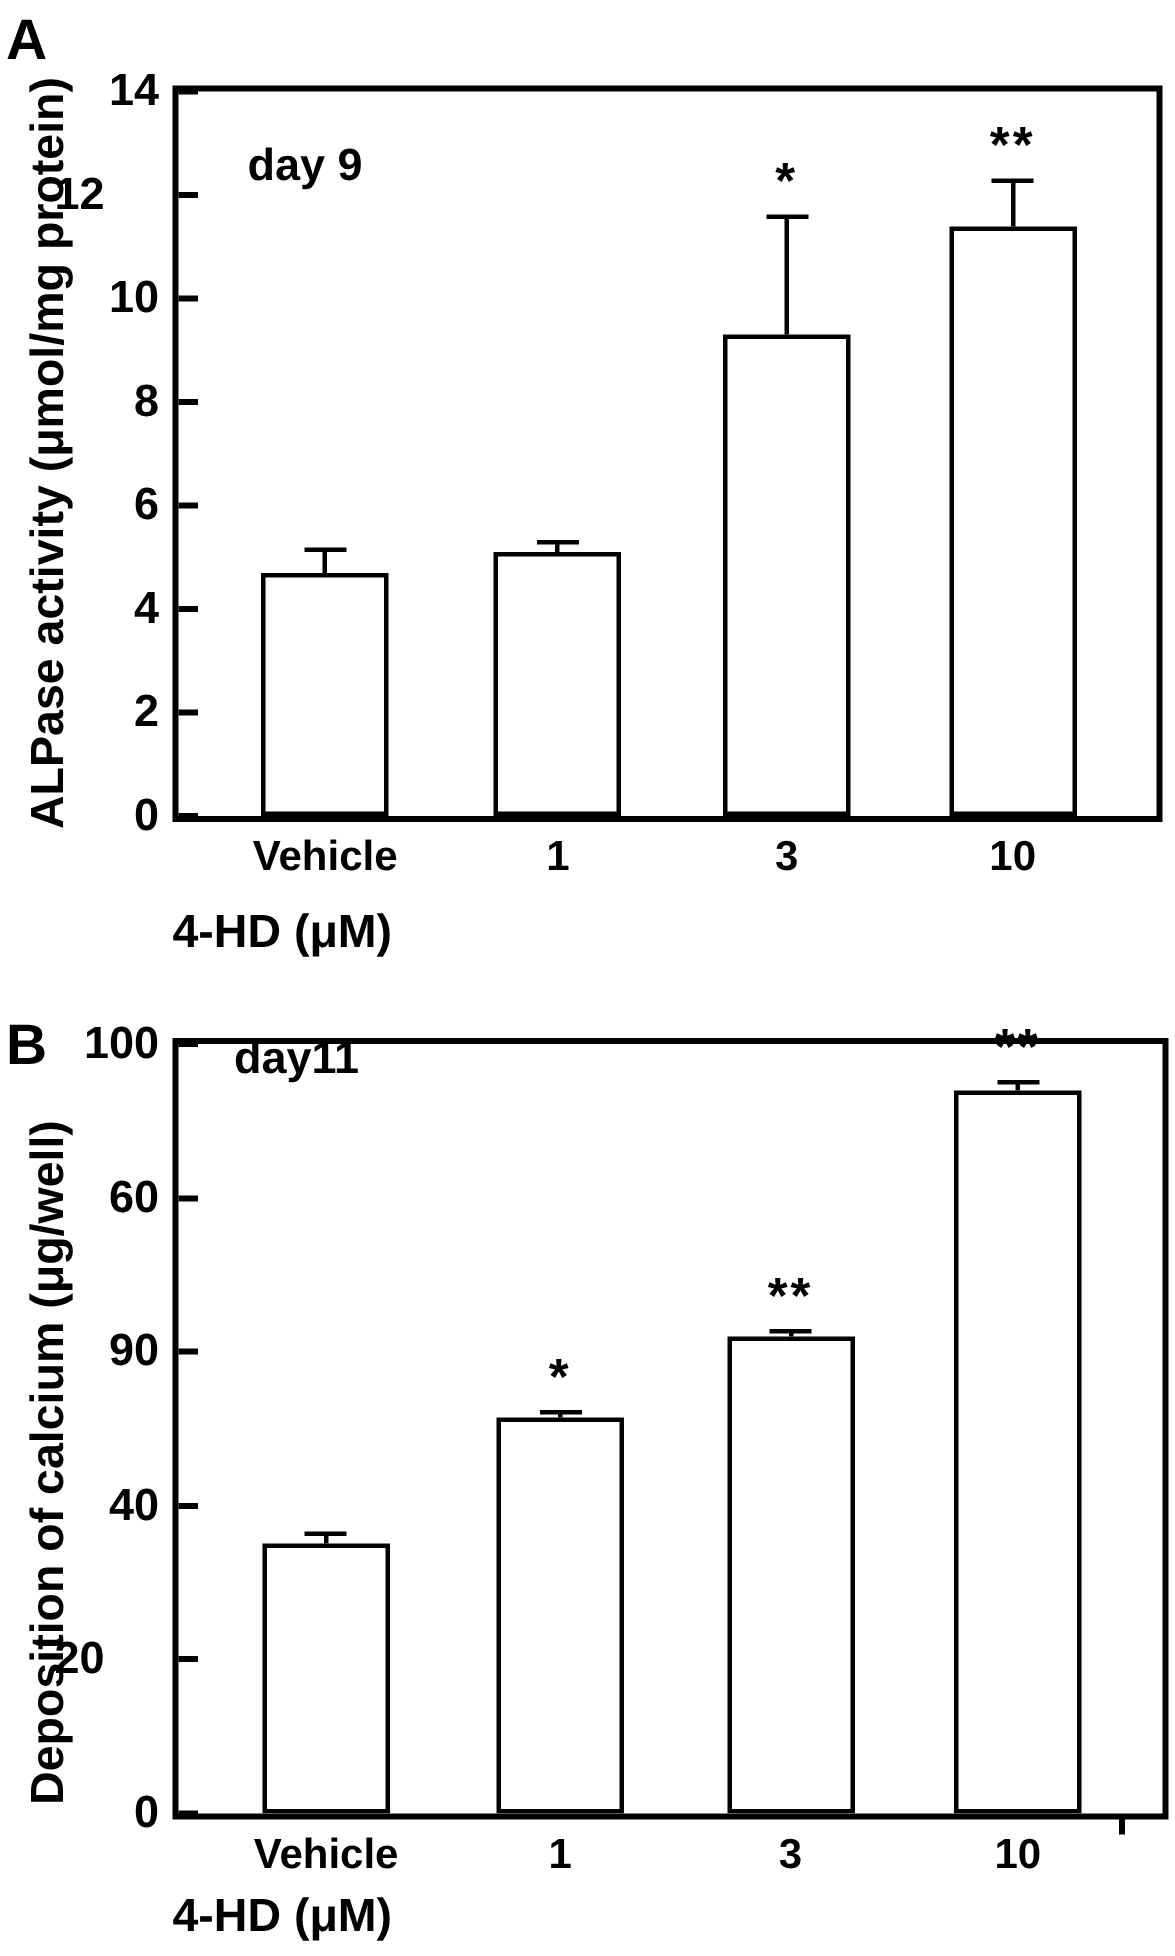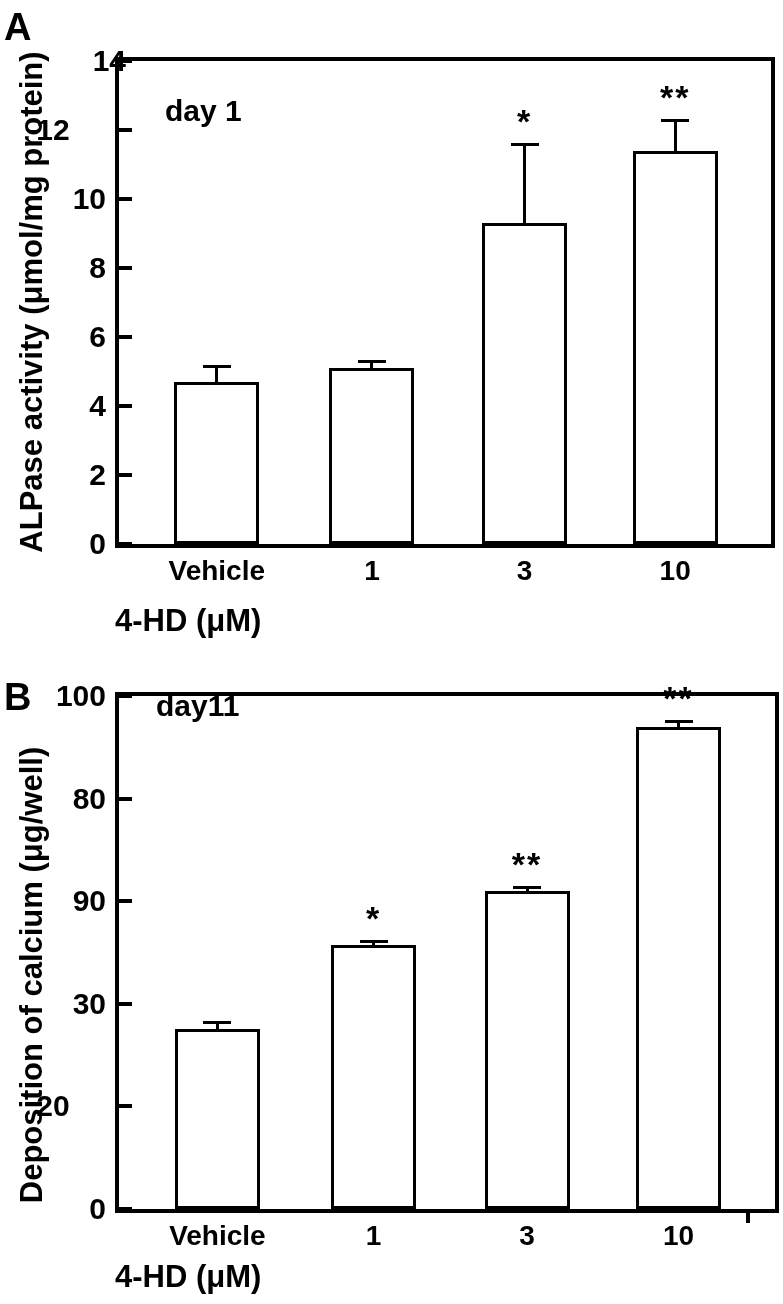--- a/index.html
+++ b/index.html
@@ -36,21 +36,21 @@
   .xtitle-b{left:115px;top:1260px;width:664px;}
 </style>
 </head>
 <body>
 
 <div id="canvas">
 
   <div class="abs panel-letter letter-a">A</div>
   <div class="abs y-axis-title ytitle-a">ALPase activity (μmol/mg protein)</div>
   <div class="abs frame frame-a" id="plot-a"></div>
-  <div class="abs day-label daylabel-a">day 1</div>
+  <div class="abs day-label daylabel-a">day 9</div>
   <div class="abs x-axis-title xtitle-a">4-HD (μM)</div>
 
   <div class="abs panel-letter letter-b">B</div>
   <div class="abs y-axis-title ytitle-b">Deposition of calcium (μg/well)</div>
   <div class="abs frame frame-b" id="plot-b"></div>
   <div class="abs day-label daylabel-b">day11</div>
   <div class="abs x-axis-title xtitle-b">4-HD (μM)</div>
 
 <div class="abs ytick-mark" style="left: 119px; top: 542px; width: 13px; height: 4px;"></div>
     <div class="abs ytick-label" style="left: 0px; top: 528px; width: 106px;">0</div>
@@ -60,21 +60,21 @@
     <div class="abs ytick-label" style="left: 0px; top: 390px; width: 106px;">4</div>
     <div class="abs ytick-mark" style="left: 119px; top: 335px; width: 13px; height: 4px;"></div>
     <div class="abs ytick-label" style="left: 0px; top: 321px; width: 106px;">6</div>
     <div class="abs ytick-mark" style="left: 119px; top: 266px; width: 13px; height: 4px;"></div>
     <div class="abs ytick-label" style="left: 0px; top: 252px; width: 106px;">8</div>
     <div class="abs ytick-mark" style="left: 119px; top: 197px; width: 13px; height: 4px;"></div>
     <div class="abs ytick-label" style="left: 0px; top: 183px; width: 106px;">10</div>
     <div class="abs ytick-mark" style="left: 119px; top: 128px; width: 13px; height: 4px;"></div>
     <div class="abs ytick-label" style="left: 0px; top: 114px; width: 106px; text-align: center;">12</div>
     <div class="abs ytick-mark" style="left: 119px; top: 59px; width: 13px; height: 4px;"></div>
-    <div class="abs ytick-label" style="left: 0px; top: 45px; width: 106px; padding-left: 20px;">14</div>
+    <div class="abs ytick-label" style="left: 0px; top: 45px; width: 106px;">14</div>
     <div class="abs bar" style="left: 174.3px; top: 381.85px; width: 85px; height: 162.15px; background: rgb(255, 255, 255); border-color: rgb(0, 0, 0);"></div>
     <div class="abs err-stem" style="left: 215.3px; top: 366.325px; width: 3px; height: 15.525px;"></div>
     <div class="abs err-cap" style="left: 202.8px; top: 365.325px; width: 28px; height: 3px;"></div>
     <div class="abs xtick-label" style="left: 141.8px; top: 556px; width: 150px;">Vehicle</div>
     <div class="abs bar" style="left: 329.476px; top: 368.05px; width: 85px; height: 175.95px; background: rgb(255, 255, 255); border-color: rgb(0, 0, 0);"></div>
     <div class="abs err-stem" style="left: 370.476px; top: 361.15px; width: 3px; height: 6.9px;"></div>
     <div class="abs err-cap" style="left: 357.976px; top: 360.15px; width: 28px; height: 3px;"></div>
     <div class="abs xtick-label" style="left: 296.976px; top: 556px; width: 150px;">1</div>
     <div class="abs bar" style="left: 482.044px; top: 223.15px; width: 85px; height: 320.85px; background: rgb(255, 255, 255); border-color: rgb(0, 0, 0);"></div>
     <div class="abs err-stem" style="left: 523.044px; top: 143.8px; width: 3px; height: 79.35px;"></div>
@@ -84,25 +84,25 @@
     <div class="abs bar" style="left: 632.656px; top: 150.7px; width: 85px; height: 393.3px; background: rgb(255, 255, 255); border-color: rgb(0, 0, 0);"></div>
     <div class="abs err-stem" style="left: 673.656px; top: 119.65px; width: 3px; height: 31.05px;"></div>
     <div class="abs err-cap" style="left: 661.156px; top: 118.65px; width: 28px; height: 3px;"></div>
     <div class="abs sig-star" style="left: 625.156px; top: 79.65px; width: 100px;">**</div>
     <div class="abs xtick-label" style="left: 600.156px; top: 556px; width: 150px;">10</div>
     <div class="abs ytick-mark" style="left: 119px; top: 1207px; width: 13px; height: 4px;"></div>
     <div class="abs ytick-label" style="left: 0px; top: 1193px; width: 106px;">0</div>
     <div class="abs ytick-mark" style="left: 119px; top: 1104.4px; width: 13px; height: 4px;"></div>
     <div class="abs ytick-label" style="left: 0px; top: 1090.4px; width: 106px; text-align: center;">20</div>
     <div class="abs ytick-mark" style="left: 119px; top: 1001.8px; width: 13px; height: 4px;"></div>
-    <div class="abs ytick-label" style="left: 0px; top: 987.8px; width: 106px;">30</div>
+    <div class="abs ytick-label" style="left: 0px; top: 987.8px; width: 106px;">40</div>
     <div class="abs ytick-mark" style="left: 119px; top: 899.2px; width: 13px; height: 4px;"></div>
     <div class="abs ytick-label" style="left: 0px; top: 885.2px; width: 106px;">90</div>
     <div class="abs ytick-mark" style="left: 119px; top: 796.6px; width: 13px; height: 4px;"></div>
-    <div class="abs ytick-label" style="left: 0px; top: 782.6px; width: 106px;">80</div>
+    <div class="abs ytick-label" style="left: 0px; top: 782.6px; width: 106px;">60</div>
     <div class="abs ytick-mark" style="left: 119px; top: 694px; width: 13px; height: 4px;"></div>
     <div class="abs ytick-label" style="left: 0px; top: 680px; width: 106px;">100</div>
     <div class="abs bar" style="left: 174.9px; top: 1029.45px; width: 85px; height: 179.55px; background: rgb(255, 255, 255); border-color: rgb(0, 0, 0);"></div>
     <div class="abs err-stem" style="left: 215.9px; top: 1022.27px; width: 3px; height: 7.182px;"></div>
     <div class="abs err-cap" style="left: 203.4px; top: 1021.27px; width: 28px; height: 3px;"></div>
     <div class="abs xtick-label" style="left: 142.4px; top: 1221px; width: 150px;">Vehicle</div>
     <div class="abs bar" style="left: 331.028px; top: 944.805px; width: 85px; height: 264.195px; background: rgb(255, 255, 255); border-color: rgb(0, 0, 0);"></div>
     <div class="abs err-stem" style="left: 372.028px; top: 940.701px; width: 3px; height: 4.104px;"></div>
     <div class="abs err-cap" style="left: 359.528px; top: 939.701px; width: 28px; height: 3px;"></div>
     <div class="abs sig-star" style="left: 323.528px; top: 900.701px; width: 100px;">*</div>

